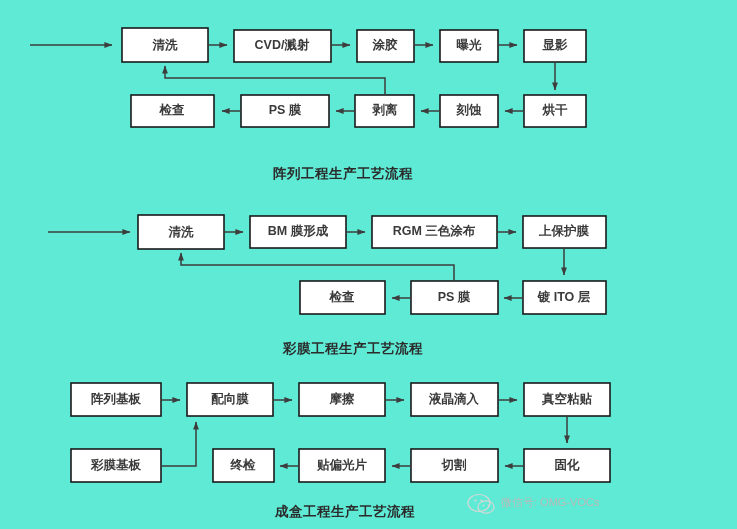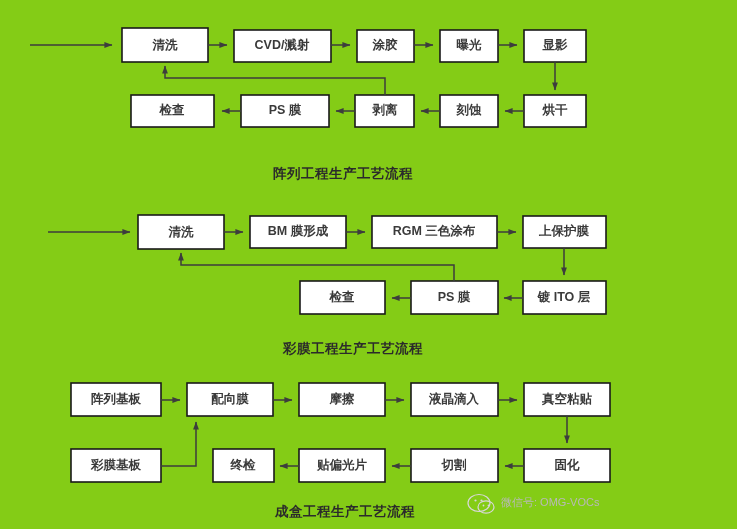--- a/index.html
+++ b/index.html
@@ -12,21 +12,21 @@
     height: 529px;
     position: relative;
     font-family: "Liberation Sans", "DejaVu Sans", sans-serif;
     overflow: hidden;
   }
   #stage {
     position: absolute;
     left: 0; top: 0;
     width: 737px;
     height: 529px;
-    background: #84cc16;
+    background: #5eead4;
   }
   svg.flow {
     position: absolute;
     left: 0;
     top: 0;
     width: 737px;
     height: 529px;
   }
   .box-rect {
     fill: #ffffff;

